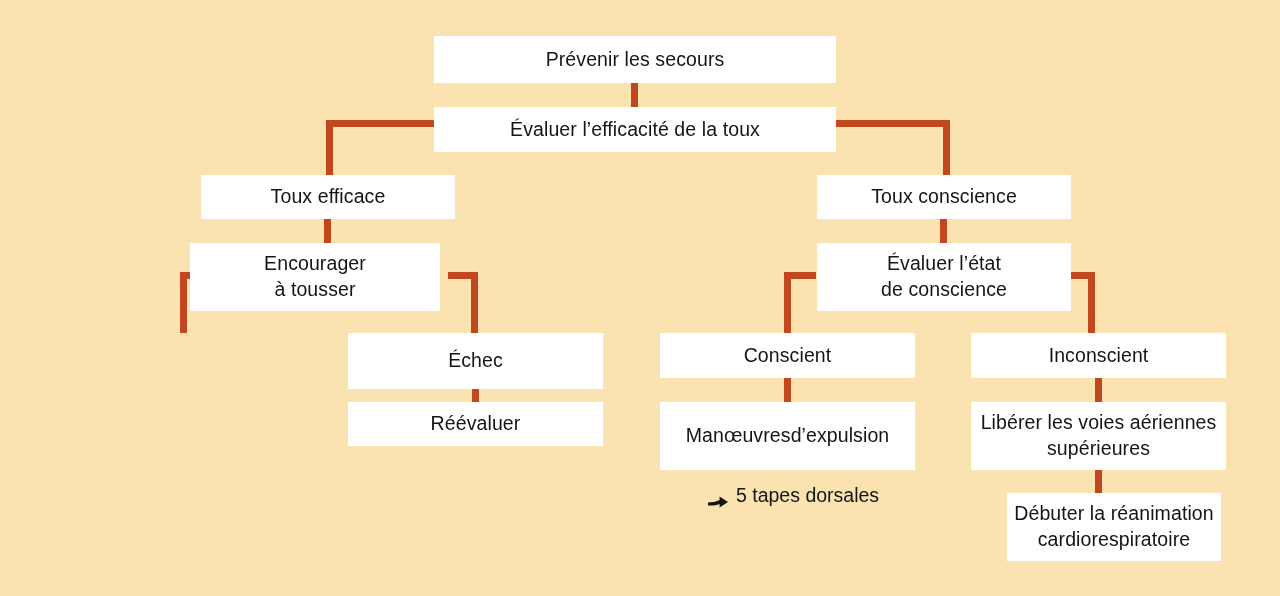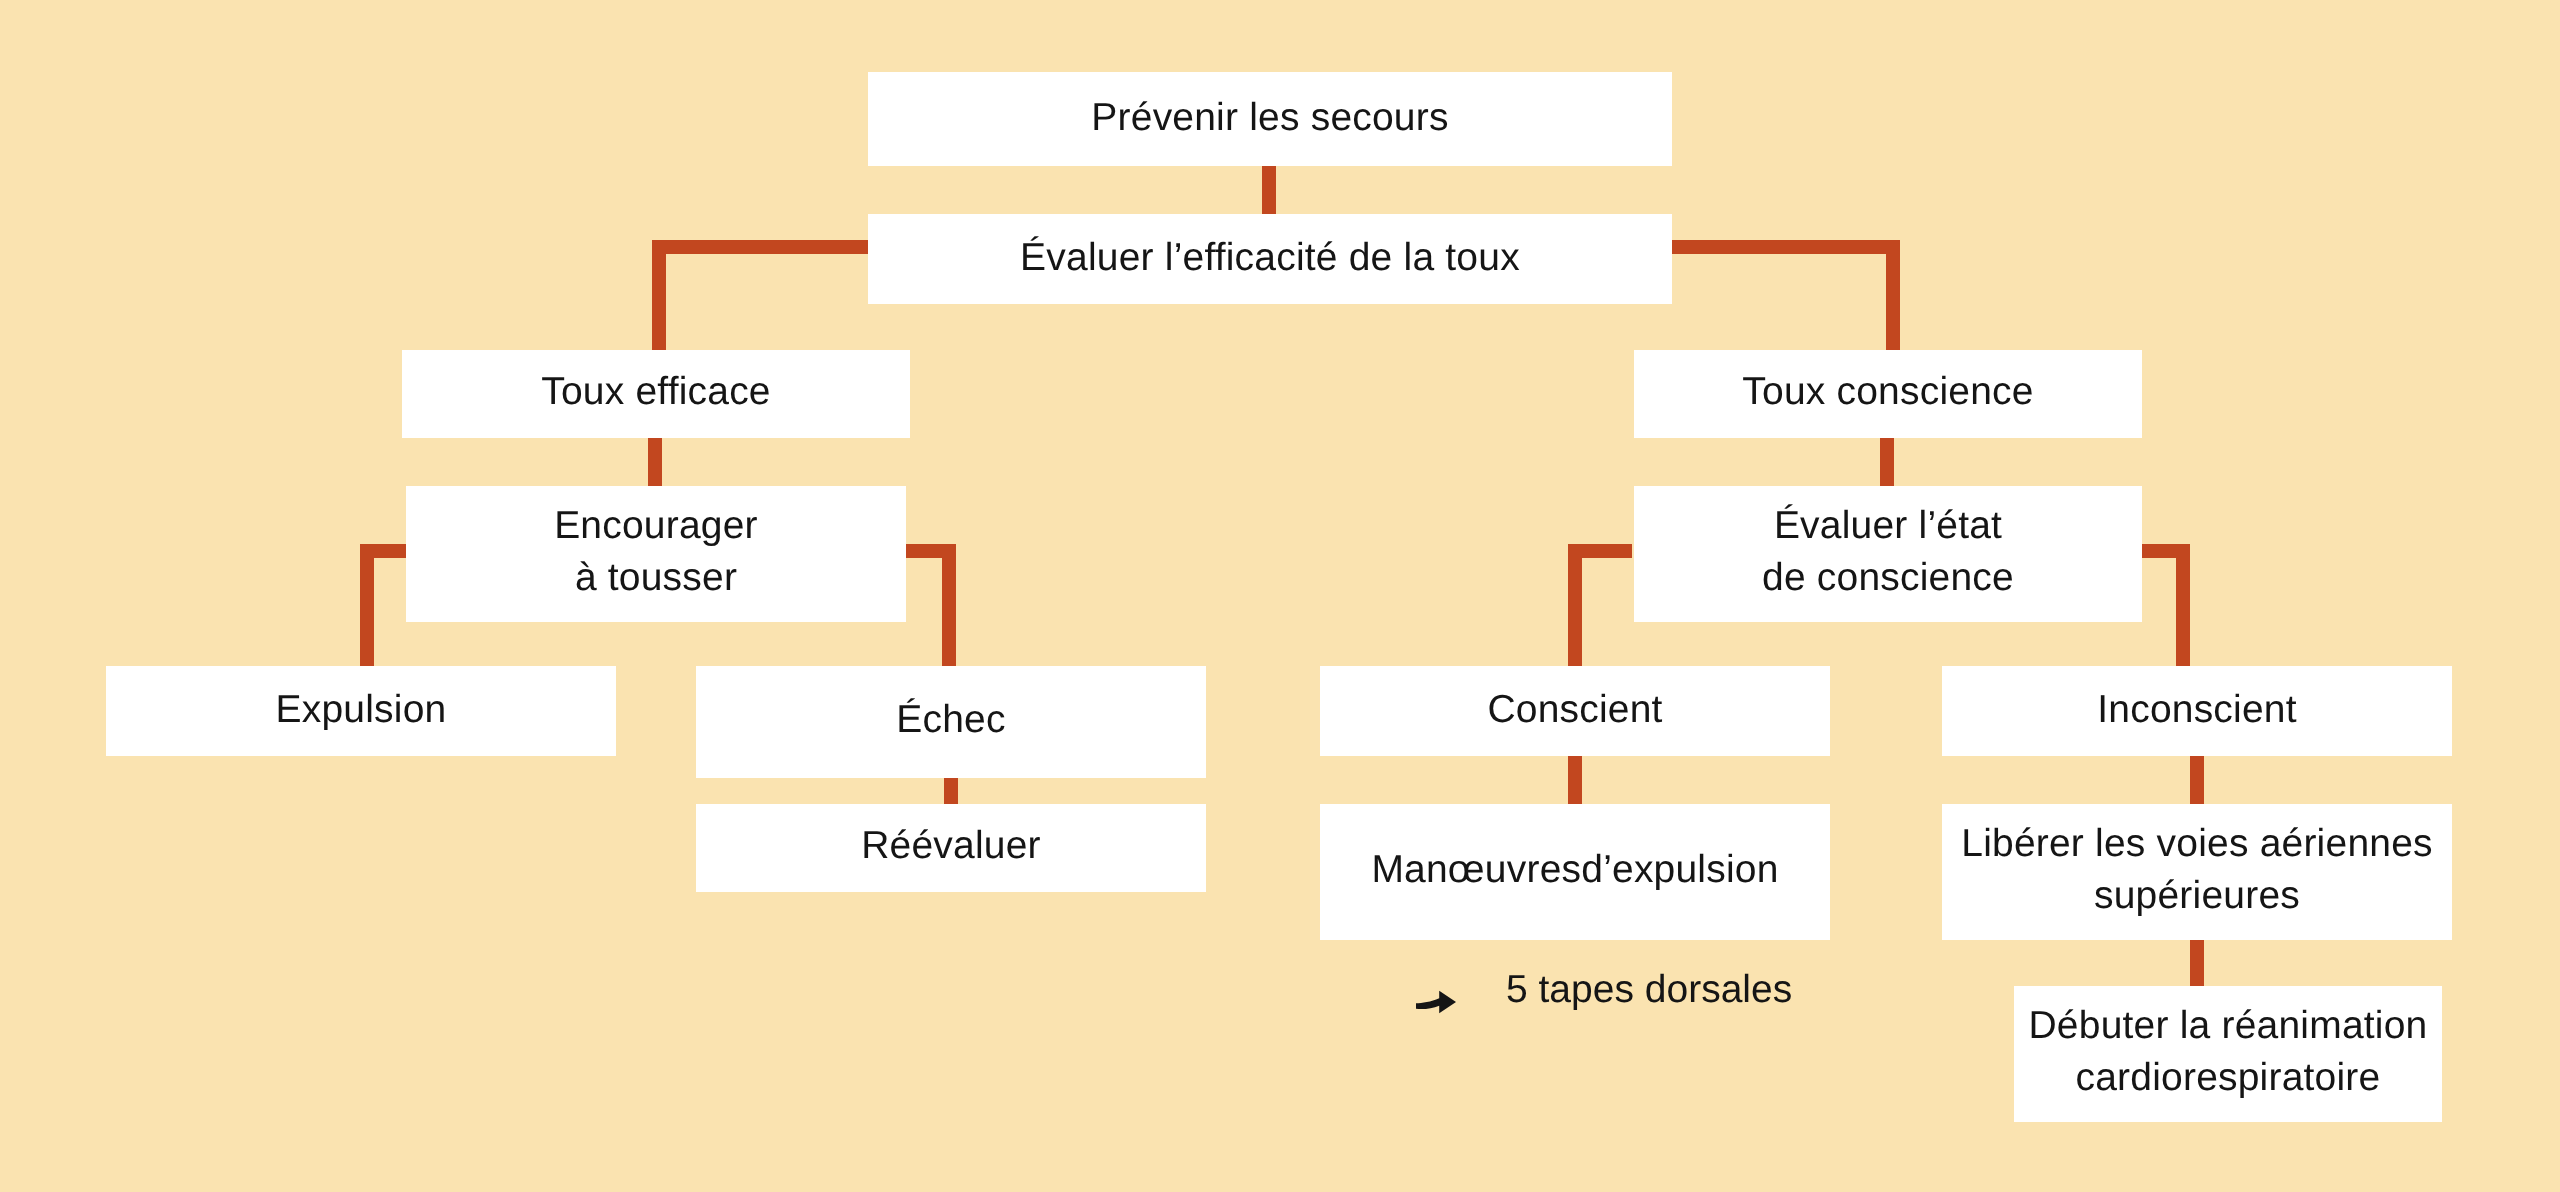--- a/index.html
+++ b/index.html
@@ -47,21 +47,21 @@
     position: absolute;
     z-index: 3;
     color: #151515;
     font-size: 19.5px;
     line-height: 1.52;
     white-space: nowrap;
   }
   .bullet-row {
     display: flex;
     align-items: center;
-    gap: 24px;
+    gap: 7px;
   }
   .arrow-ico {
     display: inline-block;
     width: 22px;
     height: 16px;
     flex: 0 0 22px;
     position: relative;
     top: 1px;
   }
 </style>
@@ -111,33 +111,30 @@
   </div>
 
   <div class="node" style="left:201px; top:175px; width:254px; height:44px;">
     <span class="line">Toux efficace</span>
   </div>
 
   <div class="node" style="left:817px; top:175px; width:254px; height:44px;">
     <span class="line">Toux conscience</span>
   </div>
 
-  <div class="node" style="left:203px; top:243px; width:250px; height:68px; flex-direction:column;">
+  <div class="node" style="left:190px; top:243px; width:250px; height:68px; flex-direction:column;">
     <span class="line">Encourager</span>
     <span class="line">à tousser</span>
   </div>
 
   <div class="node" style="left:817px; top:243px; width:254px; height:68px; flex-direction:column;">
     <span class="line">Évaluer l’état</span>
     <span class="line">de conscience</span>
   </div>
 
-  <div class="node" style="left:53px; top:333px; width:255px; height:45px;">
-    <span class="line">Expulsion</span>
-  </div>
 
   <div class="node" style="left:348px; top:333px; width:255px; height:56px;">
     <span class="line">Échec</span>
   </div>
 
   <div class="node" style="left:348px; top:402px; width:255px; height:44px;align-items:center;">
     <span class="line">Réévaluer</span>
   </div>
 
   <div class="node" style="left:660px; top:333px; width:255px; height:45px;">

